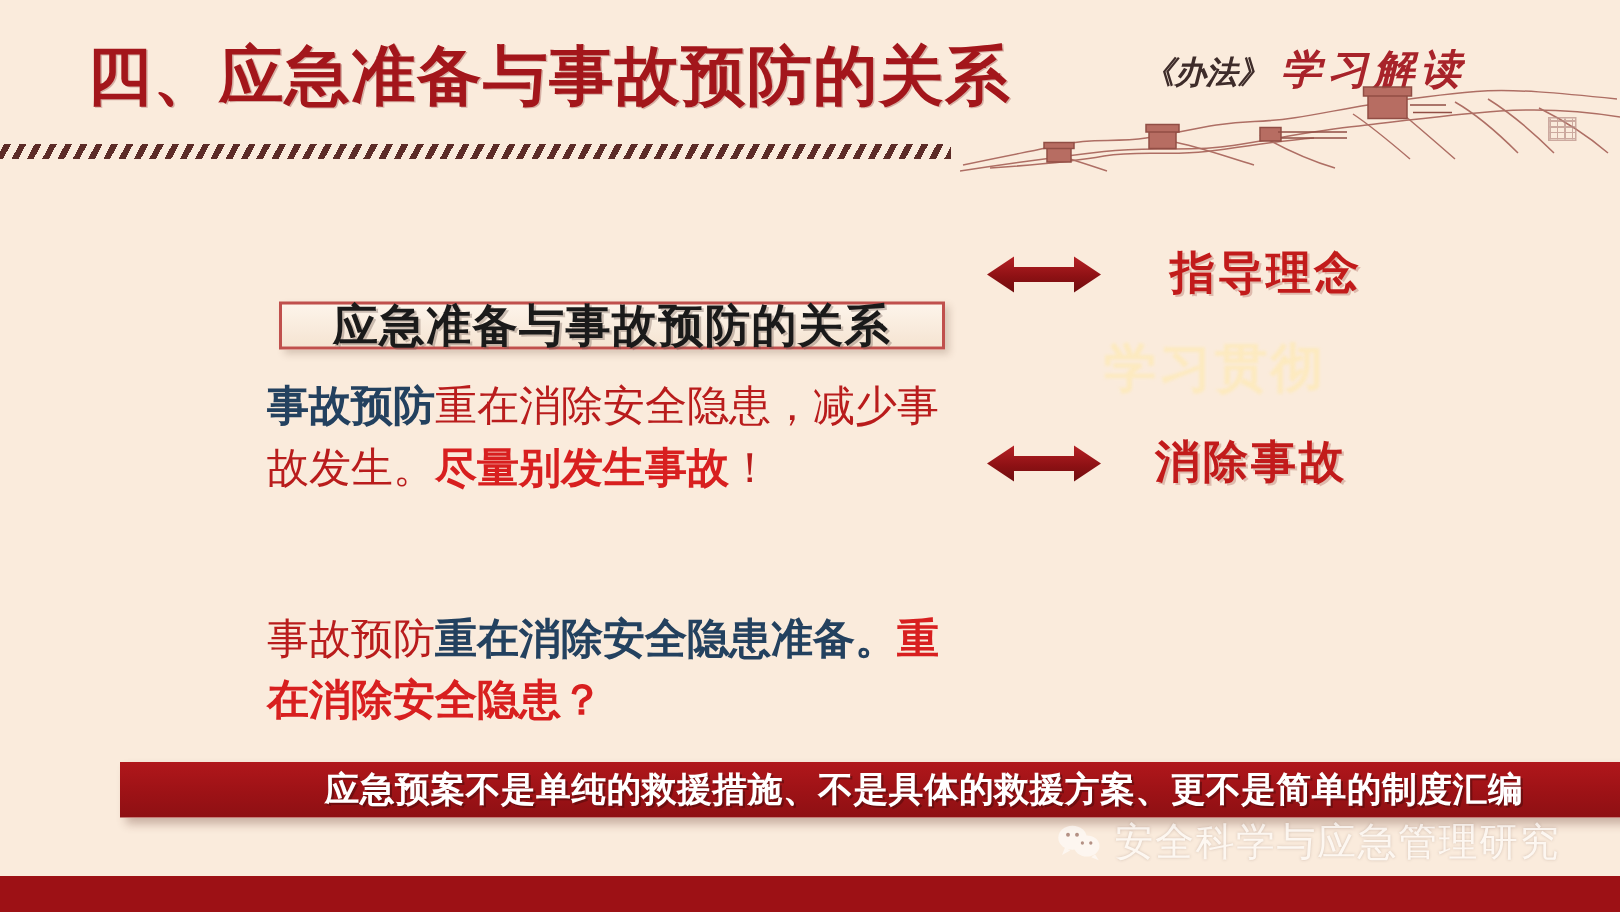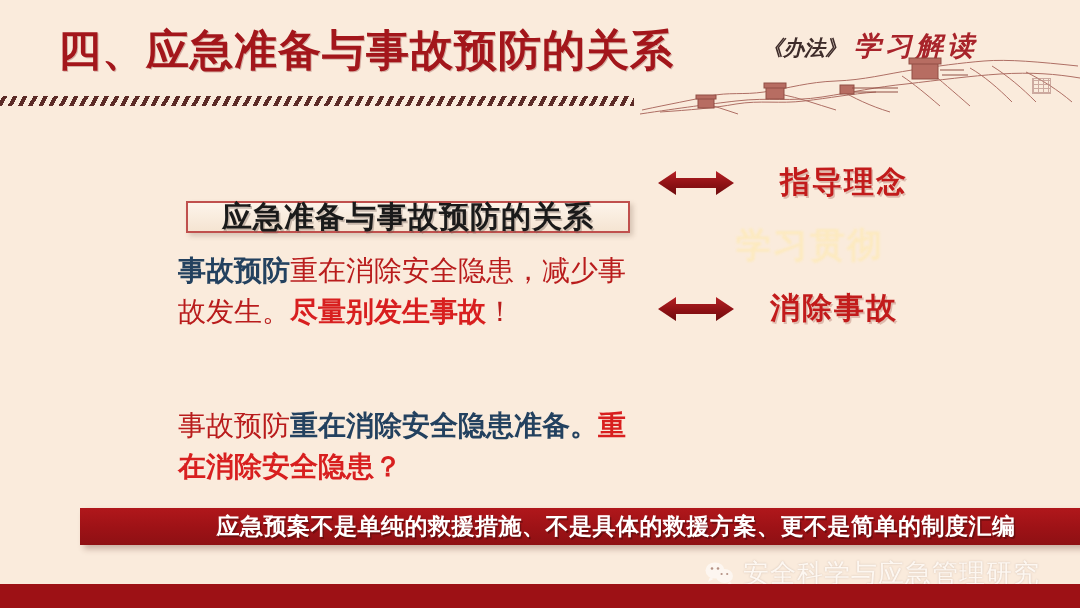--- a/index.html
+++ b/index.html
@@ -196,21 +196,21 @@
     top: 584px;
     width: 1080px;
     height: 24px;
     background: #9d1115;
   }
 
   
   #wechat-wm {
     position: absolute;
     left: 704px;
-    top: 556px;
+    top: 544px;
     display: flex;
     align-items: center;
     opacity: .62;
     white-space: nowrap;
   }
   #wechat-wm .wm-txt {
     font-size: 26px;
     color: #ffffff;
     margin-left: 9px;
     letter-spacing: 1px;

